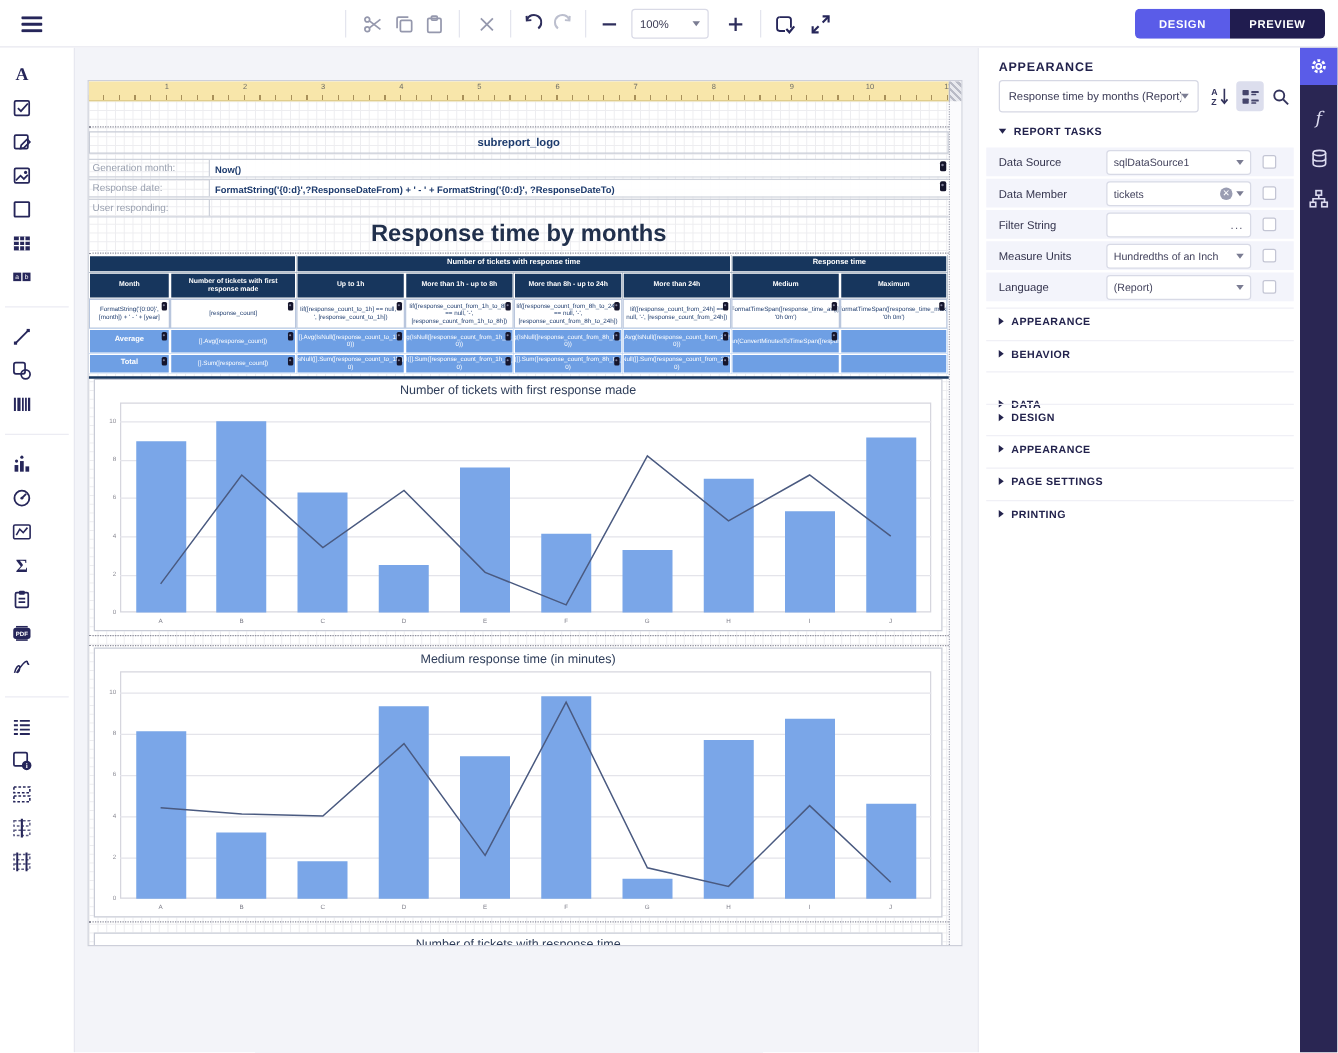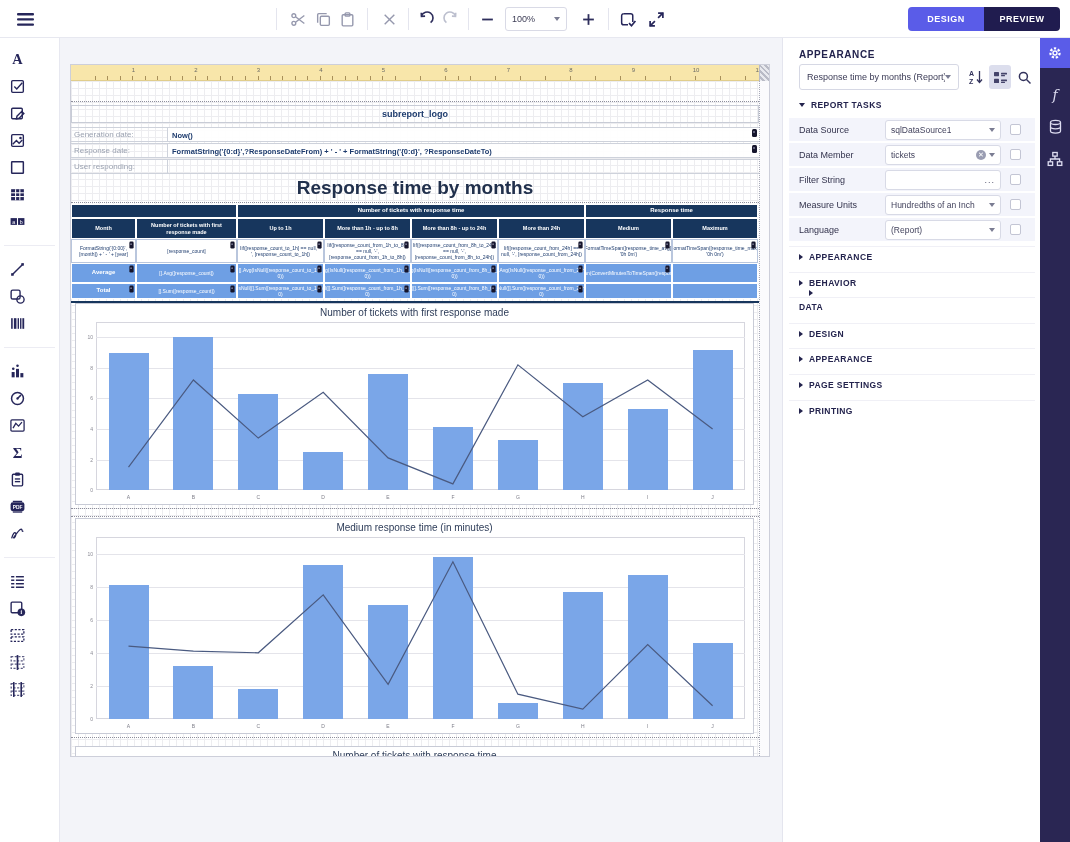--- a/index.html
+++ b/index.html
@@ -418,21 +418,21 @@
         <span class="ruler-num" style="left: 687.5px;">11</span>
       </div>
     <div class="ruler-hatch"></div>
     <div class="rmargin"></div>
 
     <div class="dotsep" style="top:36px"></div>
     <div class="logo-band">subreport_logo</div>
 
     <div id="fields">
         <div class="field-row" style="top: 62px;">
-          <div class="field-label">Generation date:</div>
+          <div class="field-label">Generation month:</div>
           <div class="field-value">Now()<span class="lock"></span></div>
         </div>
         <div class="field-row" style="top: 78px;">
           <div class="field-label">Response date:</div>
           <div class="field-value">FormatString('{0:d}',?ResponseDateFrom) + ' - ' + FormatString('{0:d}', ?ResponseDateTo)<span class="lock"></span></div>
         </div>
         <div class="field-row" style="top: 94px;">
           <div class="field-label">User responding:</div>
         </div>
       </div>
@@ -734,21 +734,21 @@
       <div class="sect-head" style="top: 214px;">
         <span class="tri-right"></span>
         <span>APPEARANCE</span>
       </div>
       <div class="sep-line" style="top: 208px;"></div>
       <div class="sect-head" style="top: 239.6px;">
         <span class="tri-right"></span>
         <span>BEHAVIOR</span>
       </div>
       <div class="sep-line" style="top: 233.6px;"></div>
-      <div class="sect-head" style="top: 252px; flex-direction: column;">
+      <div class="sect-head" style="top: 280px;">
         <span class="tri-right"></span>
         <span>DATA</span>
       </div>
       <div class="sep-line" style="top: 259.2px;"></div>
       <div class="sect-head" style="top: 290.8px;">
         <span class="tri-right"></span>
         <span>DESIGN</span>
       </div>
       <div class="sep-line" style="top: 284.8px;"></div>
       <div class="sect-head" style="top: 316.4px;">

